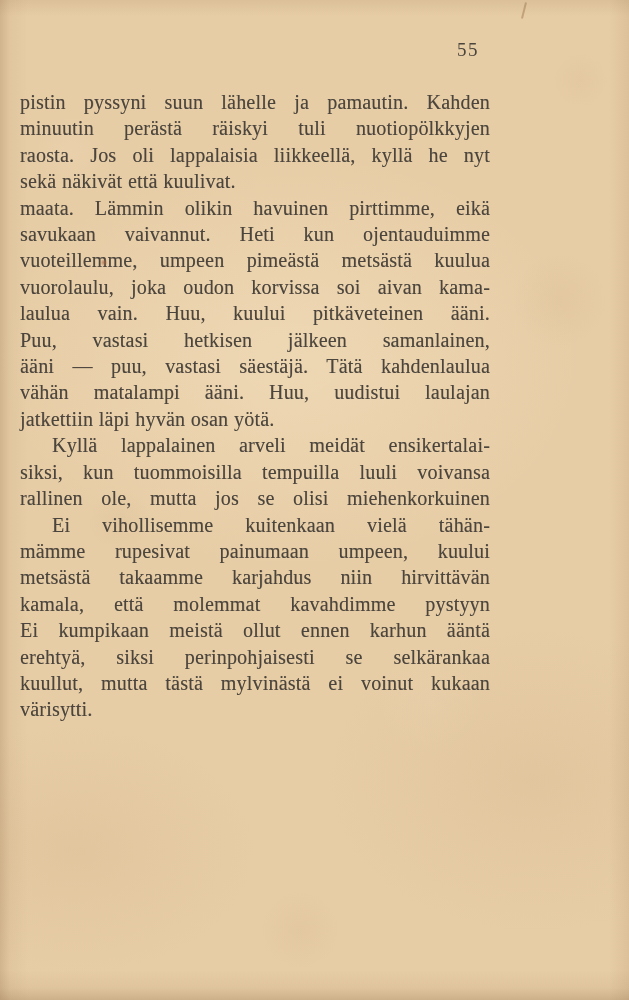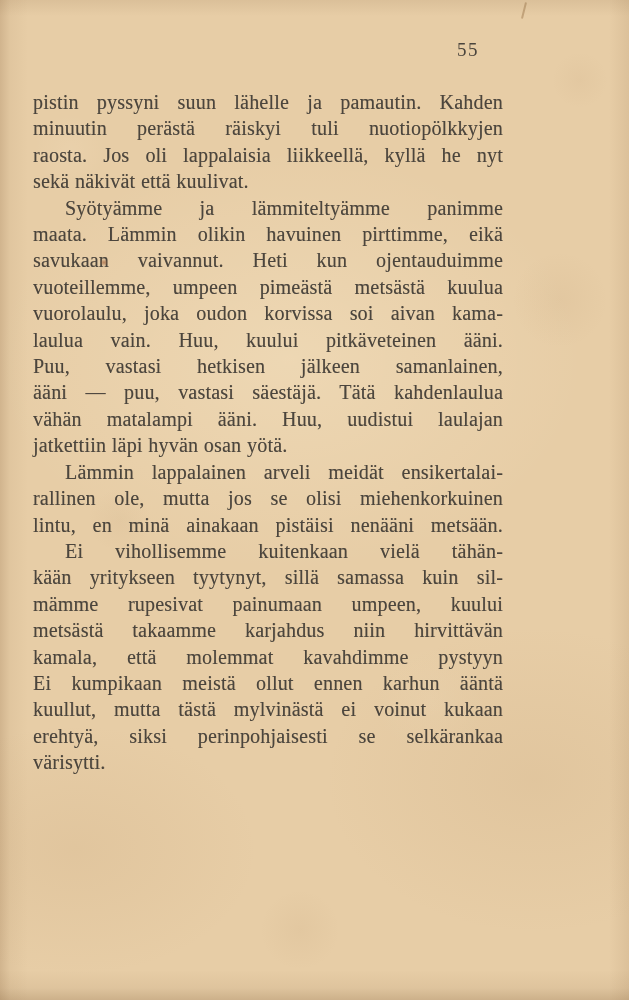--- a/index.html
+++ b/index.html
@@ -37,21 +37,21 @@
     position: absolute;
     left: 448px; top: 39px;
     width: 40px;
     text-align: center;
     font-size: 19px;
     letter-spacing: 1.5px;
     color: var(--ink, #4b453d);
   }
   .text-block {
     position: absolute;
-    left: 33px; top: 89px;
+    left: 20px; top: 89px;
     width: 470px;
     font-size: 20px;
     line-height: 26.4px;
     color: var(--ink, #4b453d);
     letter-spacing: 0.2px;
     text-shadow: 0.3px 0.3px 0.5px rgba(62,54,44,0.35);
   }
   .line {
     text-align: justify;
     text-align-last: justify;
@@ -77,37 +77,35 @@
 
 <div class="page">
   <div class="grain"></div>
   <div class="scratch"></div>
   <div class="page-number">55</div>
   <div class="text-block" id="text-block">
       <div class="line">pistin pyssyni suun lähelle ja pamautin. Kahden</div>
       <div class="line">minuutin perästä räiskyi tuli nuotiopölkkyjen</div>
       <div class="line">raosta. Jos oli lappalaisia liikkeellä, kyllä he nyt</div>
       <div class="line unjust">sekä näkivät että kuulivat.</div>
-      <div class="line indent">Syötyämme ja lämmiteltyämme panimme</div>
       <div class="line">maata. Lämmin olikin havuinen pirttimme, eikä</div>
       <div class="line">savukaan vaivannut. Heti kun ojentauduimme</div>
       <div class="line">vuoteillemme, umpeen pimeästä metsästä kuulua</div>
       <div class="line">vuorolaulu, joka oudon korvissa soi aivan kama-</div>
       <div class="line">laulua vain. Huu, kuului pitkäveteinen ääni.</div>
       <div class="line">Puu, vastasi hetkisen jälkeen samanlainen,</div>
       <div class="line">ääni — puu, vastasi säestäjä. Tätä kahdenlaulua</div>
       <div class="line">vähän matalampi ääni. Huu, uudistui laulajan</div>
       <div class="line unjust">jatkettiin läpi hyvän osan yötä.</div>
-      <div class="line indent">Lämmin lappalainen arveli meidät ensikertalai-</div>
+      <div class="line indent">Kyllä lappalainen arveli meidät ensikertalai-</div>
+      <div class="line">siksi, kun tuommoisilla tempuilla luuli voivansa</div>
       <div class="line">rallinen ole, mutta jos se olisi miehenkorkuinen</div>
-      <div class="line">lintu, en minä ainakaan pistäisi nenääni metsään.</div>
       <div class="line indent">Ei vihollisemme kuitenkaan vielä tähän-</div>
-      <div class="line">kään yritykseen tyytynyt, sillä samassa kuin sil-</div>
       <div class="line">mämme rupesivat painumaan umpeen, kuului</div>
       <div class="line">metsästä takaamme karjahdus niin hirvittävän</div>
       <div class="line">kamala, että molemmat kavahdimme pystyyn</div>
       <div class="line">Ei kumpikaan meistä ollut ennen karhun ääntä</div>
+      <div class="line">erehtyä, siksi perinpohjaisesti se selkärankaa</div>
       <div class="line">kuullut, mutta tästä mylvinästä ei voinut kukaan</div>
-      <div class="line">erehtyä, siksi perinpohjaisesti se selkärankaa</div>
       <div class="line unjust">värisytti.</div>
     </div>
   <div class="stain"></div>
 </div>
 
 </body></html>

